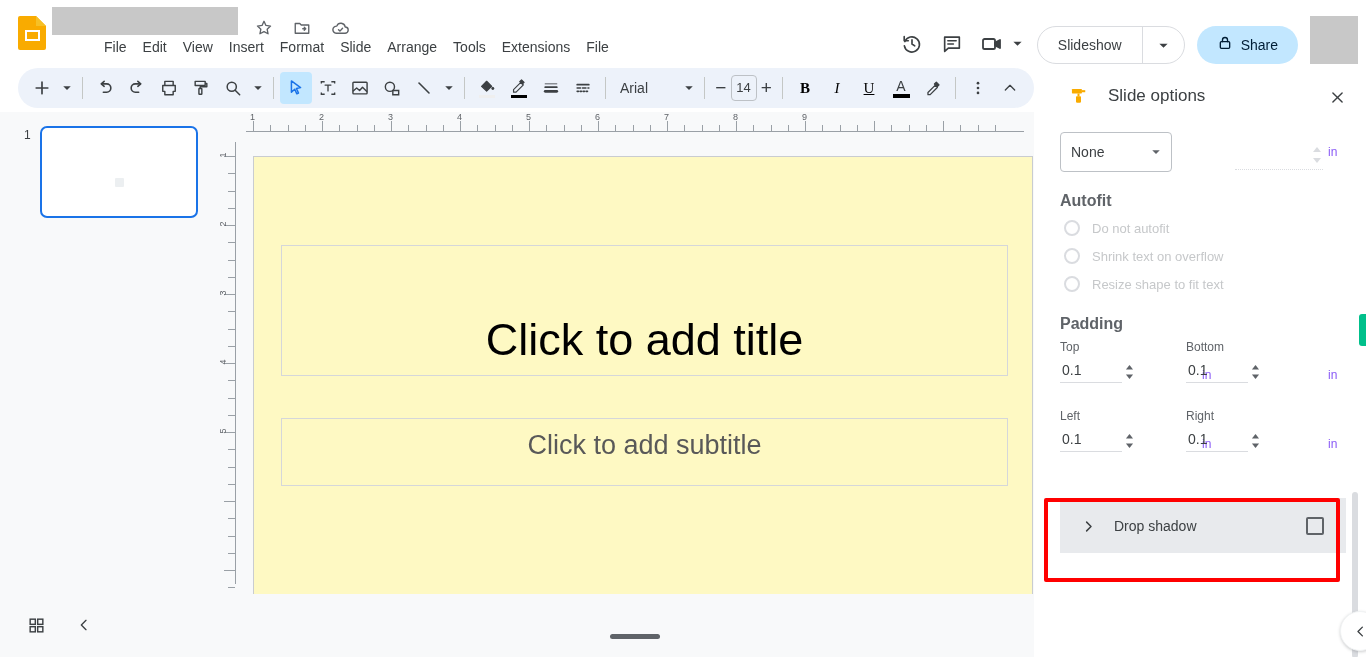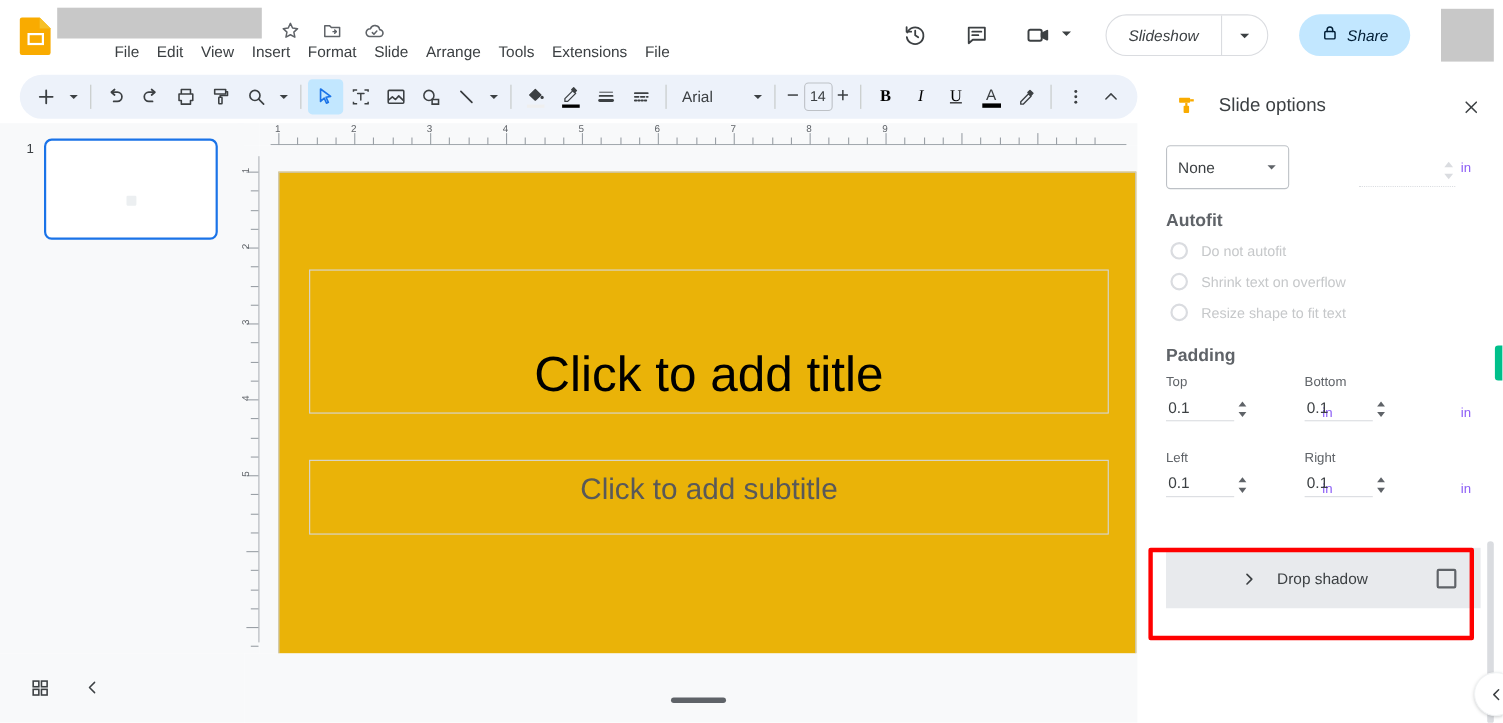--- a/index.html
+++ b/index.html
@@ -24,21 +24,21 @@
   .title-icons { position:absolute; left:250px; top:14px; display:flex; gap:10px; align-items:center; }
   .ticon { width:28px; height:28px; display:flex; align-items:center; justify-content:center; cursor:pointer; border-radius:50%; }
   .ticon svg { display:block; }
 
   .menubar { position:absolute; left:96px; top:36px; display:flex; gap:0px; align-items:flex-start; }
   .menu-item {
     font-size:14px; color:#3c4043; padding:3px 8px; border-radius:4px; cursor:pointer;
     line-height:16px; white-space:nowrap;
   }
 
-  .top-right { position:absolute; right:0; top:0; height:64px; display:flex; align-items:center; gap:16px;font-style:italic; }
+  .top-right { position:absolute; right:0; top:0; height:64px; display:flex; align-items:flex-end; gap:0px; }
   .tr-icon {
     width:40px; height:40px; border-radius:50%; display:flex; align-items:center; justify-content:center;
     cursor:pointer;
   }
   .meet-group { display:flex; align-items:center; cursor:pointer; padding-right:4px; }
   .slideshow-btn {
     display:flex; align-items:center; height:38px; border:1px solid #dadce0; border-radius:20px;
     margin-left:10px; overflow:hidden; background:#fff; cursor:pointer;
   }
   .slideshow-label { font-size:14px; color:#3c4043; padding:0 20px; line-height:36px; }
@@ -101,21 +101,21 @@
   .rtick { position:absolute; background:#9aa0a6; }
   .rnum { position:absolute; font-size:9px; color:#5f6368; }
   .rnum-v { position:absolute; font-size:9px; color:#5f6368; transform:rotate(-90deg); transform-origin:center; }
 
   
   .canvas-area {
     position:absolute; left:236px; top:132px; width:798px; height:462px; background:#f8f9fa;
     overflow:hidden;
   }
   .slide {
-    position:absolute; left:17px; top:24px; width:780px; height:443px; background:#eab308;
+    position:absolute; left:17px; top:24px; width:780px; height:443px; background:#fef9c3;
     border:1px solid #c9ccd0;
   }
   .ph {
     position:absolute; border:1px solid #d5d7da; display:flex; justify-content:center;
   }
   .ph-title { left:27px; top:88px; width:727px; height:131px; align-items:flex-end; }
   .ph-title span { font-size:45px; color:#000; line-height:1.05; padding-bottom:12px; white-space:nowrap; }
   .ph-sub { left:27px; top:261px; width:727px; height:68px; align-items:flex-start; }
   .ph-sub span { font-size:27px; color:#595959; line-height:1.1; padding-top:12px; white-space:nowrap; }
 
@@ -682,21 +682,21 @@
           <div class="spinner">
             <svg width="11" height="16" viewBox="0 0 12 18" fill="#5f6368">
                 <path d="M6 1l4 5.2H2z"></path>
                 <path d="M6 17l4-5.2H2z"></path>
               </svg>
           </div>
         </div>
       </div>
       <div class="unit" style="left:278px; top:313px;">in</div>
 
-      <div class="collapse-row hover" style="top:374px;padding-left:47px;">
+      <div class="collapse-row hover" style="top:374px;">
         <div class="cr-chev">
           <svg width="15" height="15" viewBox="0 0 24 24" fill="none" stroke="#3c4043" stroke-width="2.4" stroke-linecap="round" stroke-linejoin="round">
               <path d="M9 5l7 7-7 7"></path>
             </svg>
         </div>
         <div class="cr-label">Drop shadow</div>
         <div class="cr-check"></div>
       </div>
 
     </div>

